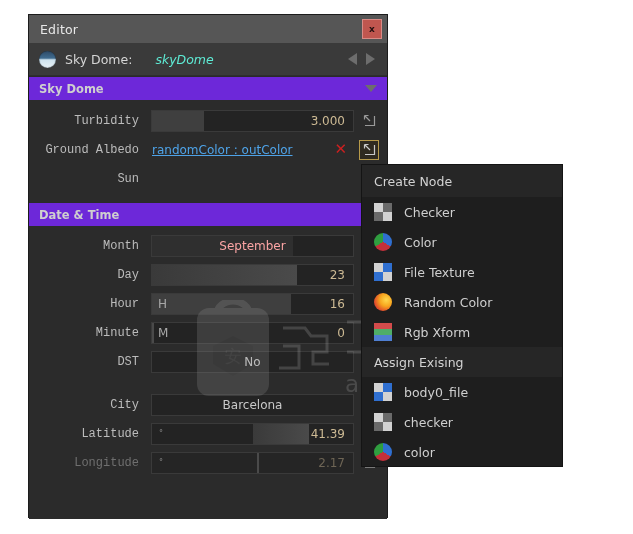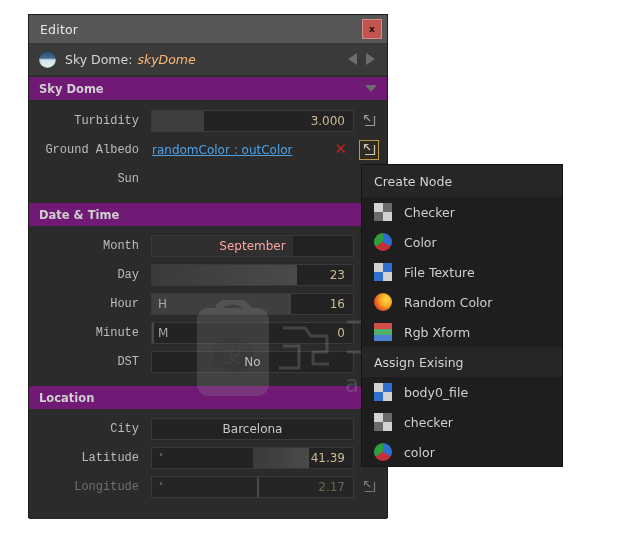--- a/index.html
+++ b/index.html
@@ -41,33 +41,33 @@
     padding: 0 6px 0 10px;
     border-bottom: 1px solid #2e2e2e;
   }
   .dome-icon {
     width: 17px; height: 17px; border-radius: 50%;
     background: linear-gradient(180deg, #2e4a66 0%, #3f6b8f 42%, #cfe3ee 52%, #e9f2f6 100%);
     flex: none; margin-right: 9px;
     box-shadow: inset 0 0 1px #0c1620;
   }
   .node-type { color: #d6d6d6; font-size: 12.5px; }
-  .node-name { color: #fdba74; font-size: 12.5px; font-style: italic; margin-left: 5px; }
+  .node-name { color: #5eead4; font-size: 12.5px; font-style: italic; margin-left: 23px; }
   .nav-arrows { margin-left: auto; display: flex; gap: 9px; padding-right: 6px; }
   .tri-left, .tri-right {
     width: 0; height: 0; cursor: pointer;
     border-top: 6px solid transparent; border-bottom: 6px solid transparent;
   }
   .tri-left  { border-right: 9px solid #6d6d6d; }
   .tri-right { border-left: 9px solid #6d6d6d; }
 
   .panel-body { background: #2b2b2b; height: 443px; position: relative; overflow: hidden; }
 
   .section-head {
-    height: 24px; background: #701a75;
+    height: 24px; background: #6d28d9;
     display: flex; align-items: center;
     padding: 0 10px;
     color: #cfcfcf; font-size: 11.5px; font-weight: bold;
     border-top: 1px solid #2a2a2a;
   }
   .section-caret {
     margin-left: auto;
     width: 0; height: 0;
     border-left: 6px solid transparent; border-right: 6px solid transparent;
     border-top: 7px solid #6d6d6d; cursor: pointer;
@@ -305,23 +305,20 @@
       <div class="row">
         <div class="row-label">DST</div>
         <div class="field">
           <span class="field-center">No</span>
         </div>
         <div class="ext-spacer"></div>
       </div>
 
       <div style="height:9px"></div>
 
-      <div class="section-head">
-        <span>Location</span>
-      </div>
 
       <div style="height:5px"></div>
 
       <div class="row">
         <div class="row-label">City</div>
         <div class="field">
           <span class="field-center">Barcelona</span>
         </div>
         <div class="ext-spacer"></div>
       </div>

